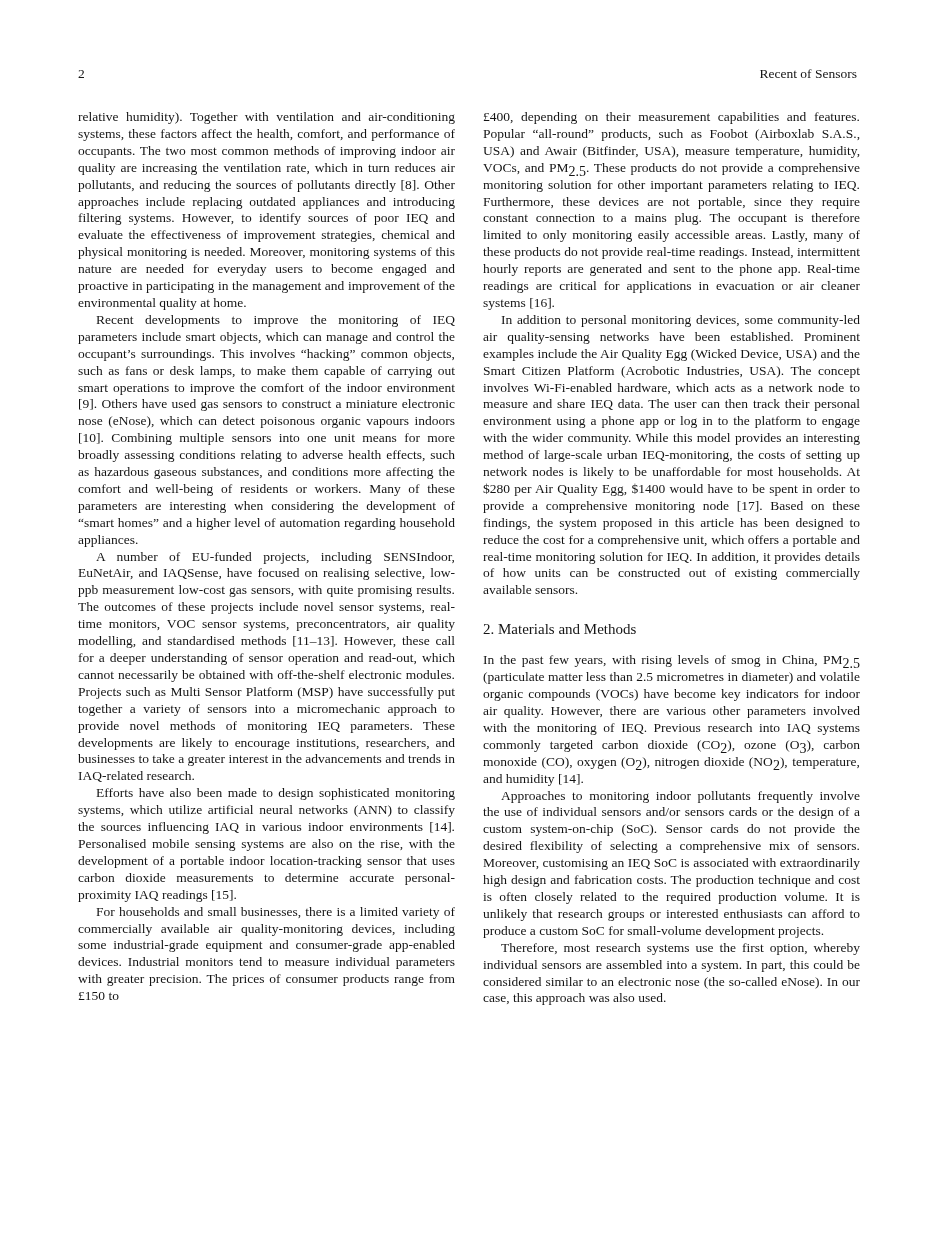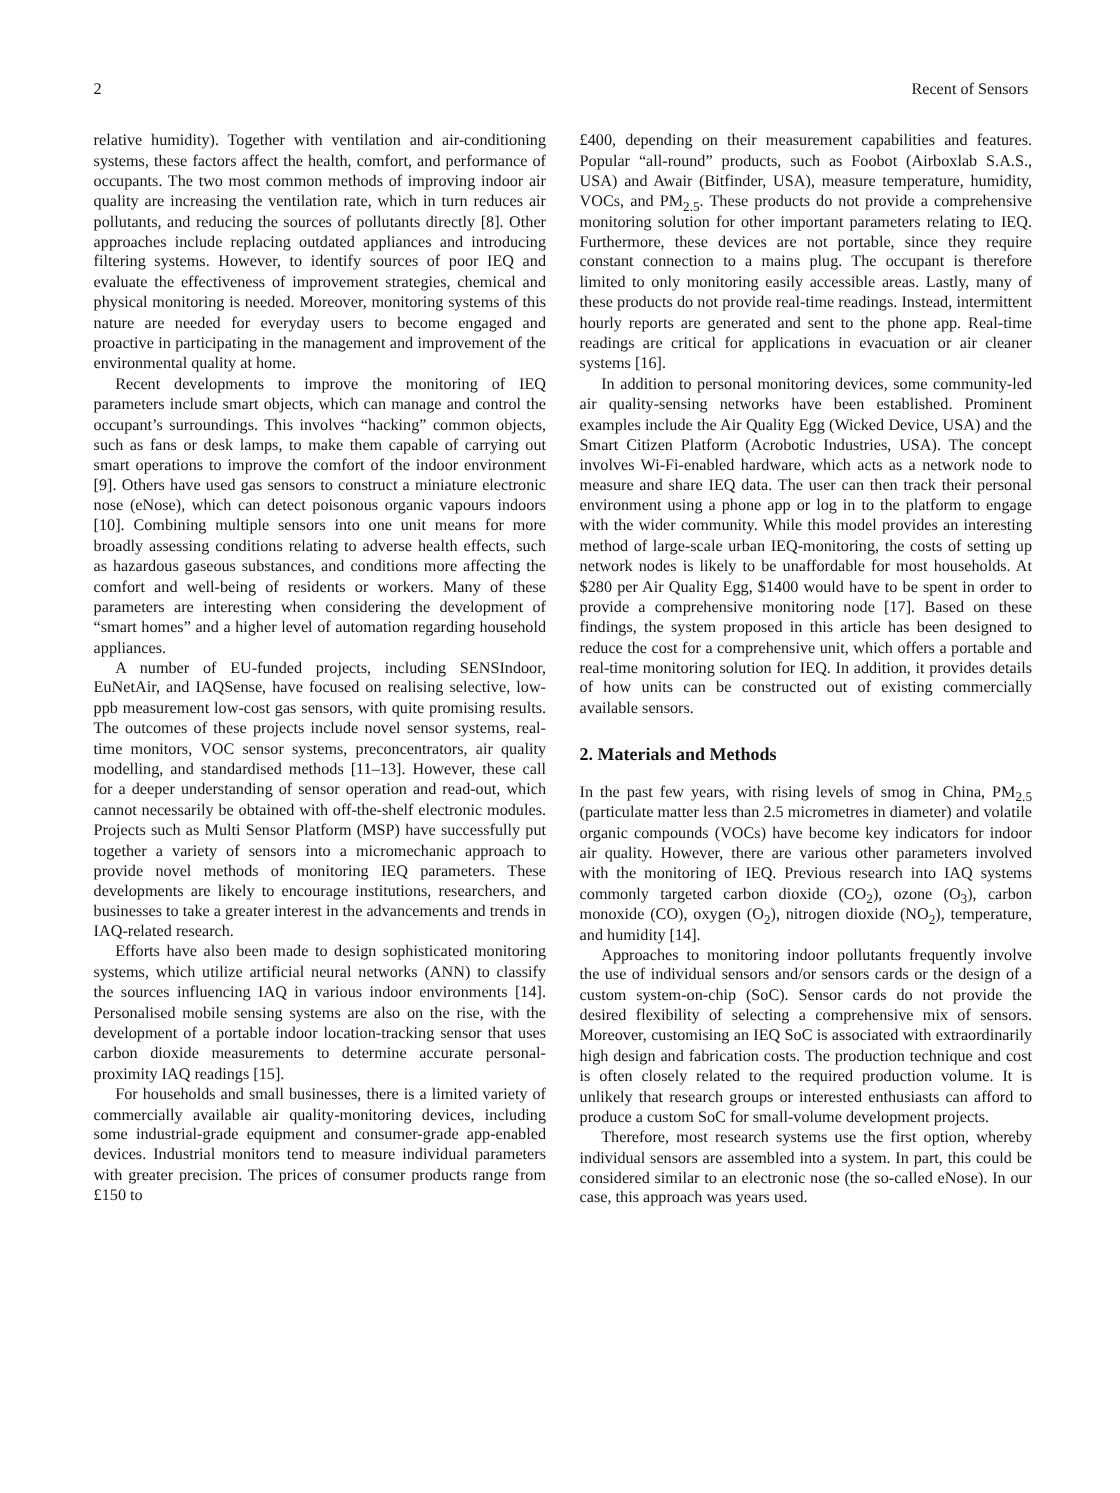--- a/index.html
+++ b/index.html
@@ -44,26 +44,26 @@
   }
   .col p {
     margin: 0;
   }
   .col p.indent {
     text-indent: 18px;
   }
   .it {
   }
   sub.seg {
-    font-size: 11px;
+    font-size: 14px;
     line-height: 0;
   }
   h2.section-heading {
     font-size: 15px;
-    font-weight: bold;
+    font-weight: normal;
     text-align: left;
     margin: 21px 0 14px 0;
     line-height: 18px;
   }
 </style>
 </head>
 <body>
 
 <div class="page">
   <div class="running-head">
@@ -77,16 +77,16 @@
         <p class="indent"><span class="">A number of EU-funded projects, including SENSIndoor, EuNetAir, and IAQSense, have focused on realising selective, low-ppb measurement low-cost gas sensors, with quite promising results. The outcomes of these projects include novel sensor systems, real-time monitors, VOC sensor systems, preconcentrators, air quality modelling, and standardised methods [11–13]. However, these call for a deeper understanding of sensor operation and read-out, which cannot necessarily be obtained with off-the-shelf electronic modules. Projects such as Multi Sensor Platform (MSP) have successfully put together a variety of sensors into a micromechanic approach to provide novel methods of monitoring IEQ parameters. These developments are likely to encourage institutions, researchers, and businesses to take a greater interest in the advancements and trends in IAQ-related research.</span></p>
         <p class="indent"><span class="">Efforts have also been made to design sophisticated monitoring systems, which utilize artificial neural networks (ANN) to classify the sources influencing IAQ in various indoor environments [14]. Personalised mobile sensing systems are also on the rise, with the development of a portable indoor location-tracking sensor that uses carbon dioxide measurements to determine accurate personal-proximity IAQ readings [15].</span></p>
         <p class="indent"><span class="">For households and small businesses, there is a limited variety of commercially available air quality-monitoring devices, including some industrial-grade equipment and consumer-grade app-enabled devices. Industrial monitors tend to measure individual parameters with greater precision. The prices of consumer products range from £150 to</span></p>
       </div>
     <div class="col">
         <p><span class="">£400, depending on their measurement capabilities and features. Popular “all-round” products, such as </span><span class=" it">Foobot</span><span class=""> (Airboxlab S.A.S., USA) and </span><span class=" it">Awair</span><span class=""> (Bitfinder, USA), measure temperature, humidity, VOCs, and PM</span><sub class="seg">2.5</sub><span class="">. These products do not provide a comprehensive monitoring solution for other important parameters relating to IEQ. Furthermore, these devices are not portable, since they require constant connection to a mains plug. The occupant is therefore limited to only monitoring easily accessible areas. Lastly, many of these products do not provide real-time readings. Instead, intermittent hourly reports are generated and sent to the phone app. Real-time readings are critical for applications in evacuation or air cleaner systems [16].</span></p>
         <p class="indent"><span class="">In addition to personal monitoring devices, some community-led air quality-sensing networks have been established. Prominent examples include the </span><span class=" it">Air Quality Egg</span><span class=""> (Wicked Device, USA) and the </span><span class=" it">Smart Citizen Platform</span><span class=""> (Acrobotic Industries, USA). The concept involves Wi-Fi-enabled hardware, which acts as a network node to measure and share IEQ data. The user can then track their personal environment using a phone app or log in to the platform to engage with the wider community. While this model provides an interesting method of large-scale urban IEQ-monitoring, the costs of setting up network nodes is likely to be unaffordable for most households. At $280 per Air Quality Egg, $1400 would have to be spent in order to provide a comprehensive monitoring node [17]. Based on these findings, the system proposed in this article has been designed to reduce the cost for a comprehensive unit, which offers a portable and real-time monitoring solution for IEQ. In addition, it provides details of how units can be constructed out of existing commercially available sensors.</span></p>
         <h2 class="section-heading">2. Materials and Methods</h2>
         <p><span class="">In the past few years, with rising levels of smog in China, PM</span><sub class="seg">2.5</sub><span class=""> (particulate matter less than 2.5 micrometres in diameter) and volatile organic compounds (VOCs) have become key indicators for indoor air quality. However, there are various other parameters involved with the monitoring of IEQ. Previous research into IAQ systems commonly targeted carbon dioxide (CO</span><sub class="seg">2</sub><span class="">), ozone (O</span><sub class="seg">3</sub><span class="">), carbon monoxide (CO), oxygen (O</span><sub class="seg">2</sub><span class="">), nitrogen dioxide (NO</span><sub class="seg">2</sub><span class="">), temperature, and humidity [14].</span></p>
         <p class="indent"><span class="">Approaches to monitoring indoor pollutants frequently involve the use of individual sensors and/or sensors cards or the design of a custom system-on-chip (SoC). Sensor cards do not provide the desired flexibility of selecting a comprehensive mix of sensors. Moreover, customising an IEQ SoC is associated with extraordinarily high design and fabrication costs. The production technique and cost is often closely related to the required production volume. It is unlikely that research groups or interested enthusiasts can afford to produce a custom SoC for small-volume development projects.</span></p>
-        <p class="indent"><span class="">Therefore, most research systems use the first option, whereby individual sensors are assembled into a system. In part, this could be considered similar to an electronic nose (the so-called eNose). In our case, this approach was years used.</span></p>
+        <p class="indent"><span class="">Therefore, most research systems use the first option, whereby individual sensors are assembled into a system. In part, this could be considered similar to an electronic nose (the so-called eNose). In our case, this approach was also used.</span></p>
       </div>
   </div>
 </div>
 
 </body></html>

